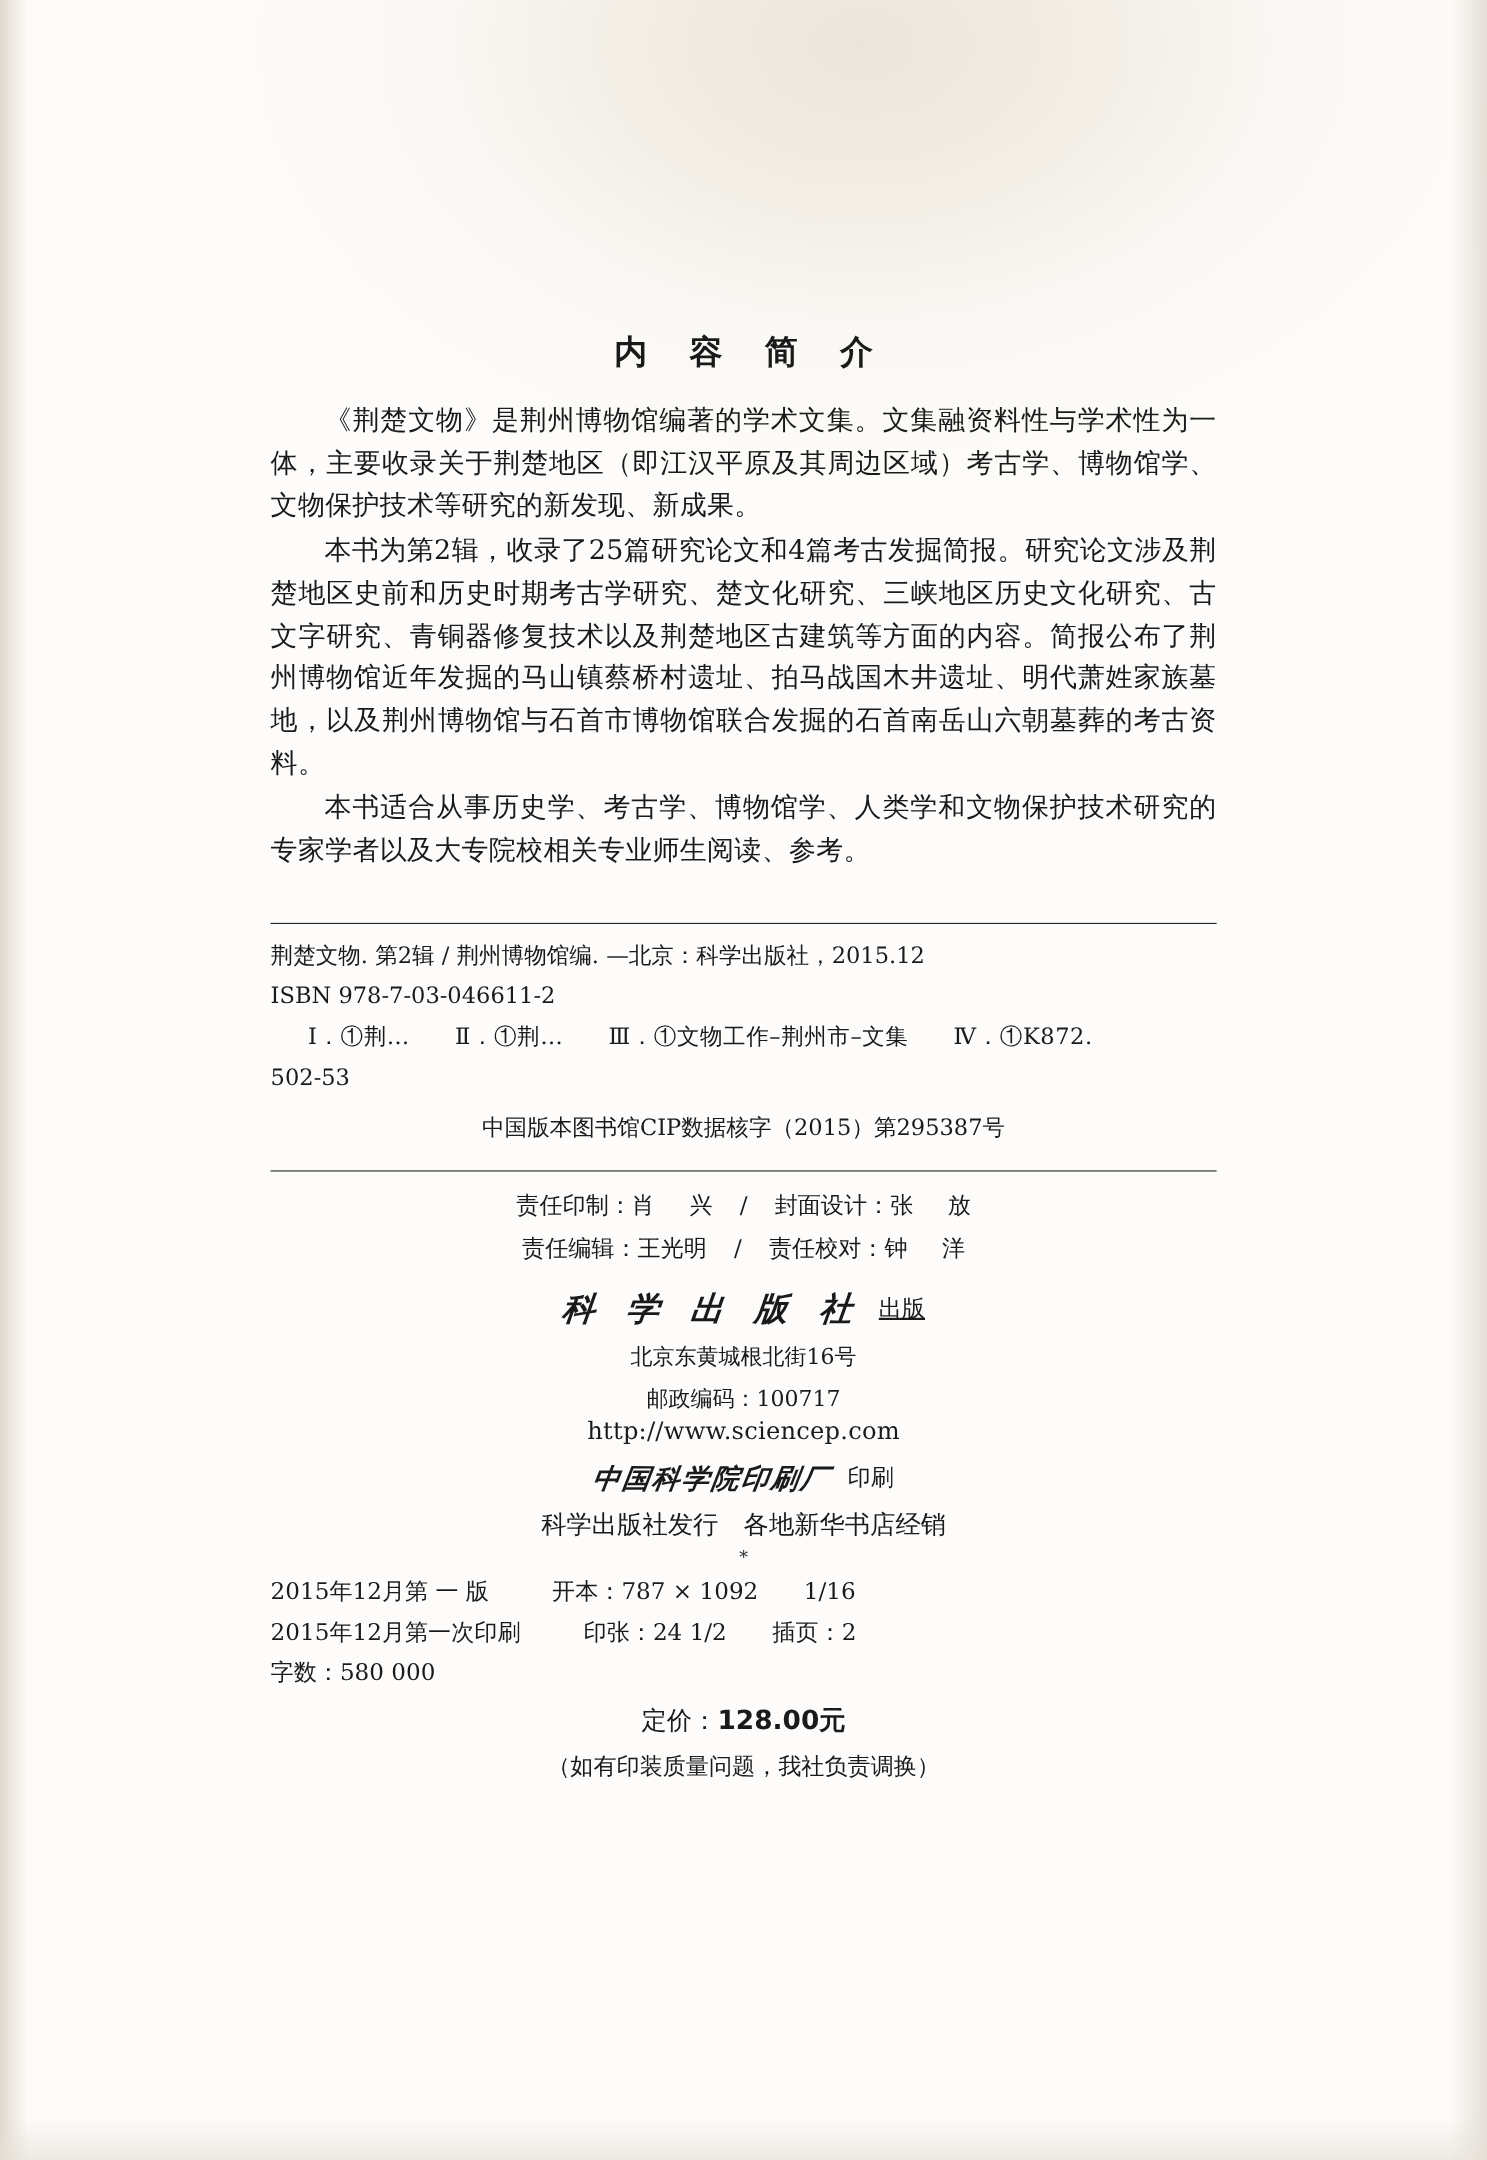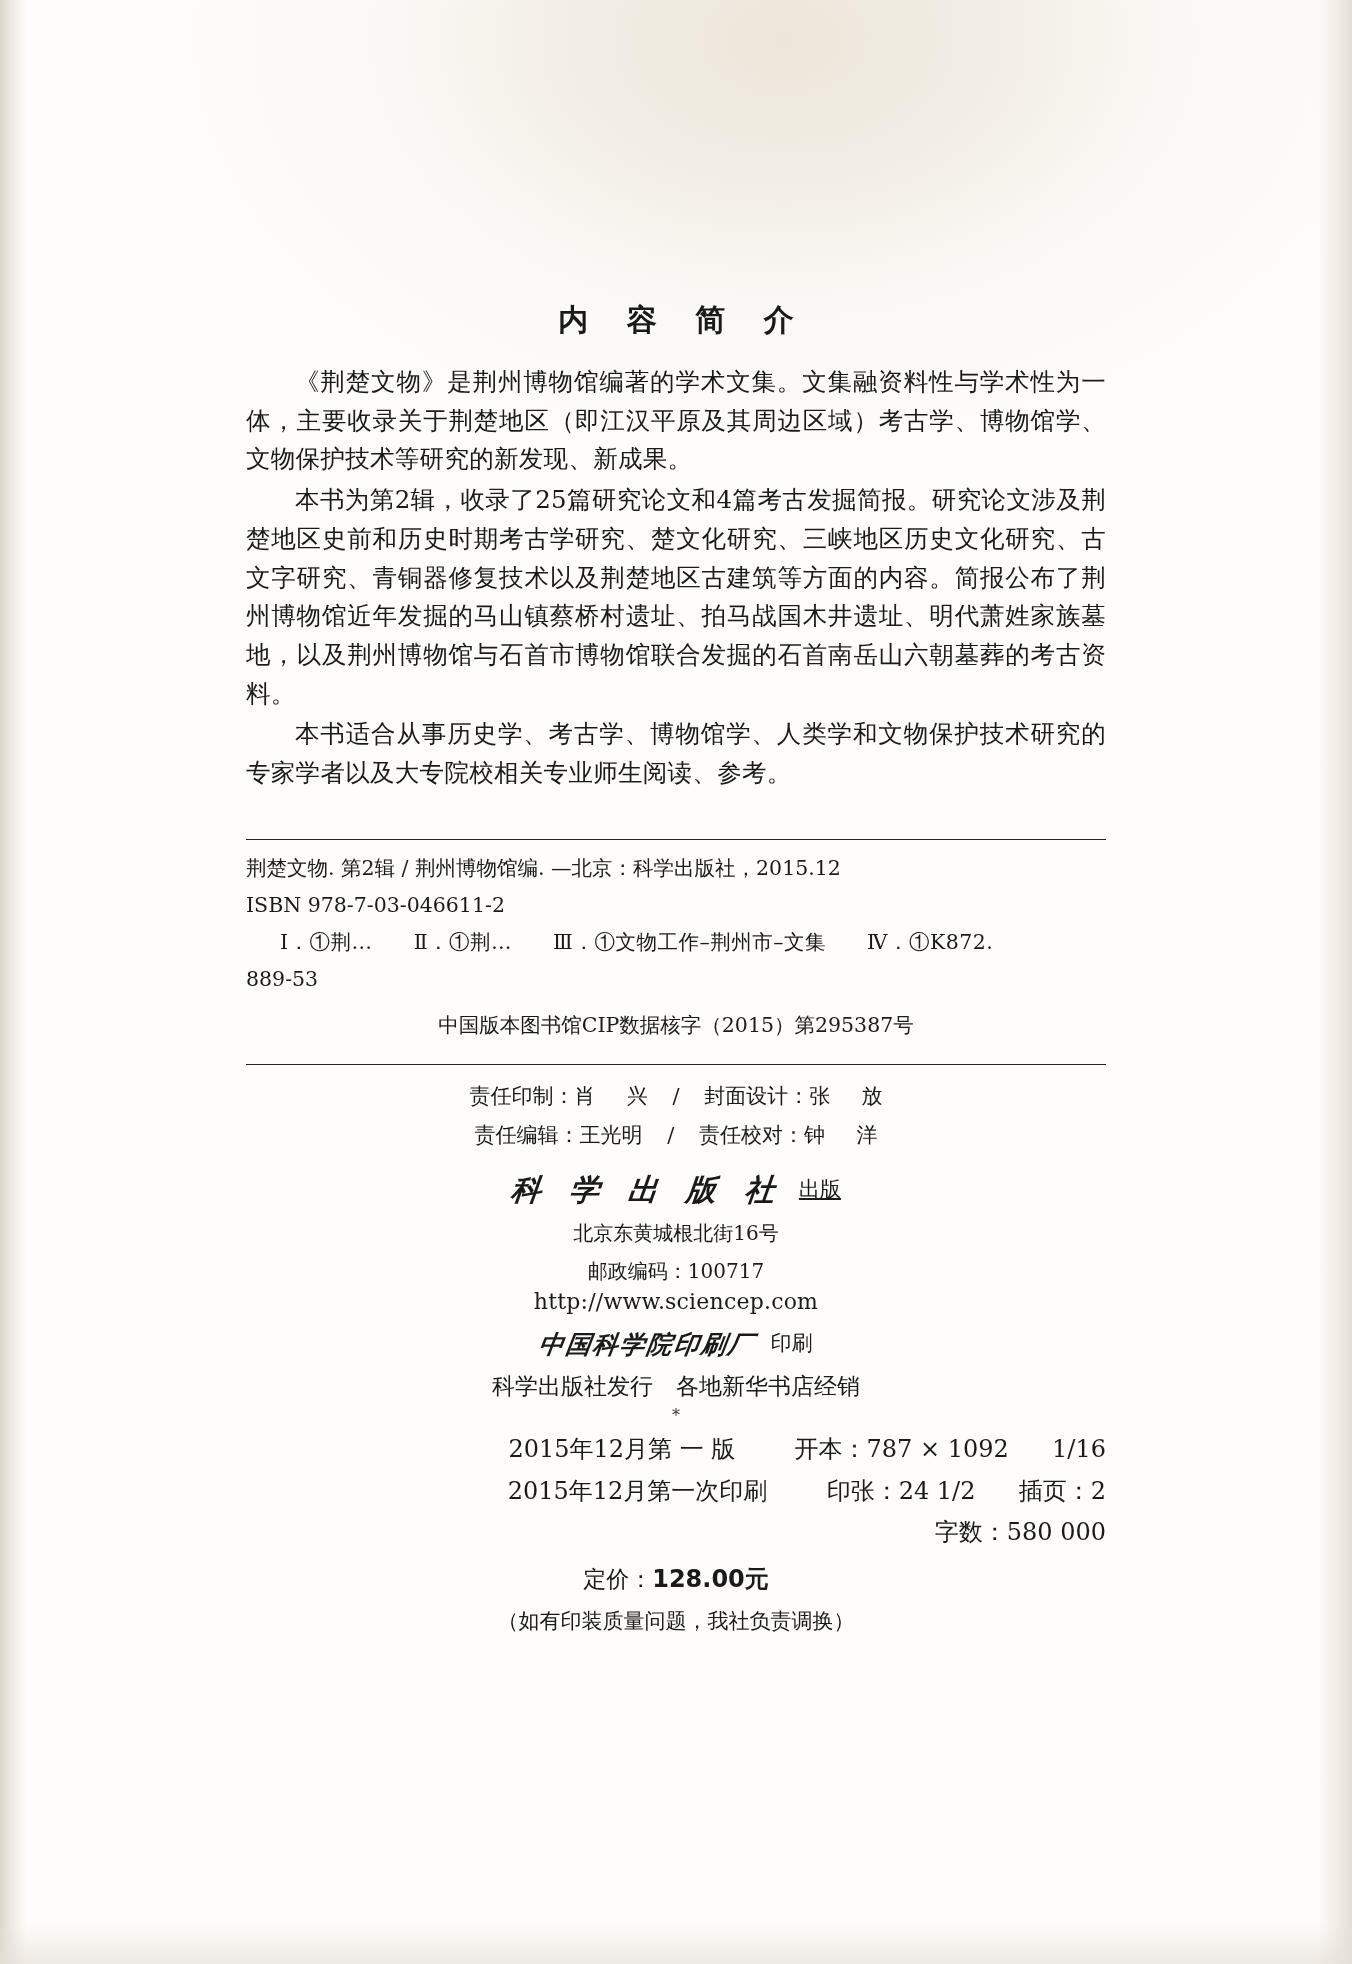--- a/index.html
+++ b/index.html
@@ -169,23 +169,23 @@
   }
   .star {
     text-align: center;
     font-size: 16px;
     margin: 4px 0 4px 0;
     color: #333;
   }
 
   
   .specs {
-    font-size: 24px;
+    font-size: 21px;
     line-height: 1.72;
-    text-align: right;
+    text-align: left;
   }
   .specs .row { white-space: nowrap; }
   .specs .seg { display: inline-block; }
   .specs .gap-s { display: inline-block; width: 28px; }
   .specs .gap-m { display: inline-block; width: 44px; }
   .price {
     text-align: center;
     font-size: 23px;
     margin-top: 10px;
   }
@@ -217,21 +217,21 @@
       <hr class="rule">
       <div class="cip-body">
         <div class="line">荆楚文物. 第2辑 / 荆州博物馆编. —北京：科学出版社，2015.12</div>
         <div class="line">ISBN 978-7-03-046611-2</div>
         <div class="line cls">
           <span class="gap"></span><span>Ⅰ．①荆…</span>
           <span class="gap"></span><span>Ⅱ．①荆…</span>
           <span class="gap"></span><span>Ⅲ．①文物工作–荆州市–文集</span>
           <span class="gap"></span><span>Ⅳ．①K872.</span>
         </div>
-        <div class="line">889-53</div>
+        <div class="line">502-53</div>
         <div class="cip-center">中国版本图书馆CIP数据核字（2015）第295387号</div>
       </div>
       <hr class="rule thin">
     </div>
 
     <div class="credits">
       <div>
         <span>责任印制：肖</span>
         <span class="sp"></span>
         <span>兴</span>

